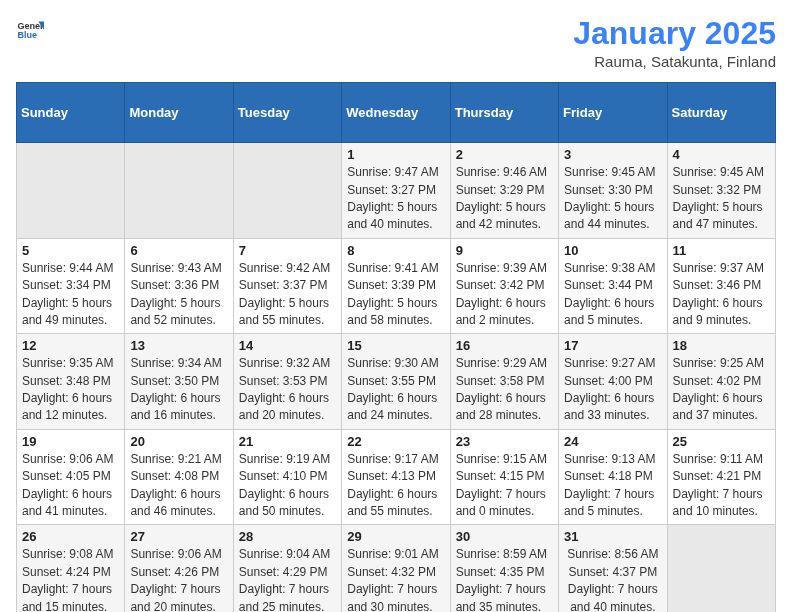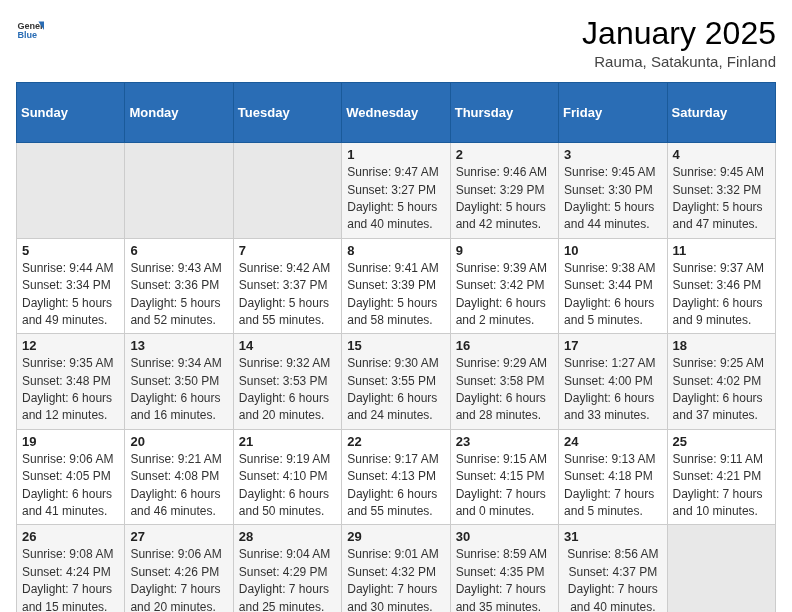--- a/index.html
+++ b/index.html
@@ -23,22 +23,22 @@
     }
     .logo-icon {
       width: 28px;
       height: 28px;
     }
     .title-area {
       text-align: right;
     }
     .calendar-title {
       font-size: 32px;
-      font-weight: normal;
-      color: #000000;
+      font-weight: bold;
+      color: #3b82f6;
       line-height: 1.1;
     }
     .calendar-subtitle {
       font-size: 15px;
       color: #444;
       margin-top: 2px;
       text-align: right;
     }
     table {
       width: 100%;
@@ -213,21 +213,21 @@
 Daylight: 6 hours and 24 minutes.</div>
         </td>
         <td>
           <div class="day-number">16</div>
           <div class="day-info" style="white-space: pre-line;">Sunrise: 9:29 AM
 Sunset: 3:58 PM
 Daylight: 6 hours and 28 minutes.</div>
         </td>
         <td>
           <div class="day-number">17</div>
-          <div class="day-info" style="white-space: pre-line;">Sunrise: 1:27 AM
+          <div class="day-info" style="white-space: pre-line;">Sunrise: 9:27 AM
 Sunset: 4:00 PM
 Daylight: 6 hours and 33 minutes.</div>
         </td>
         <td>
           <div class="day-number">18</div>
           <div class="day-info" style="white-space: pre-line;">Sunrise: 9:25 AM
 Sunset: 4:02 PM
 Daylight: 6 hours and 37 minutes.</div>
         </td>
       </tr>

